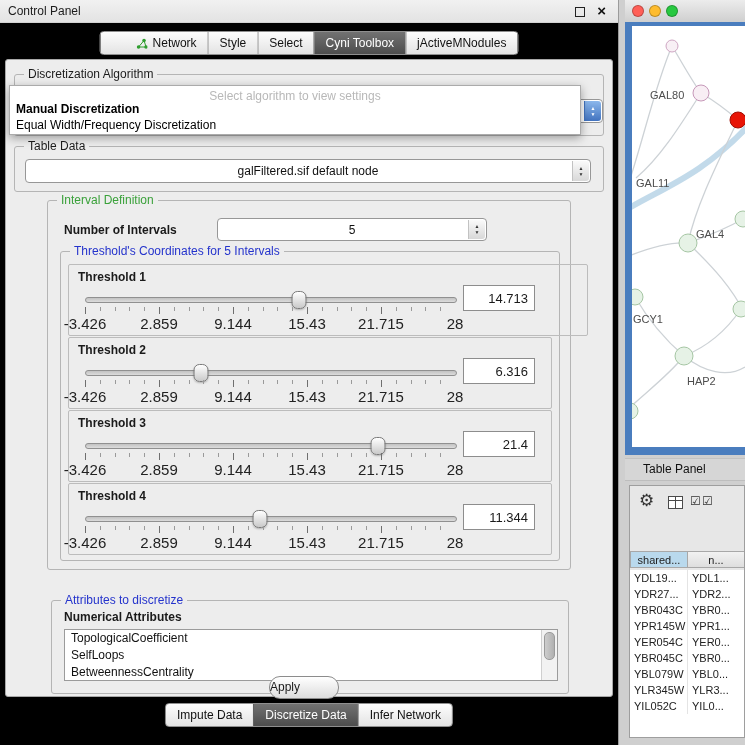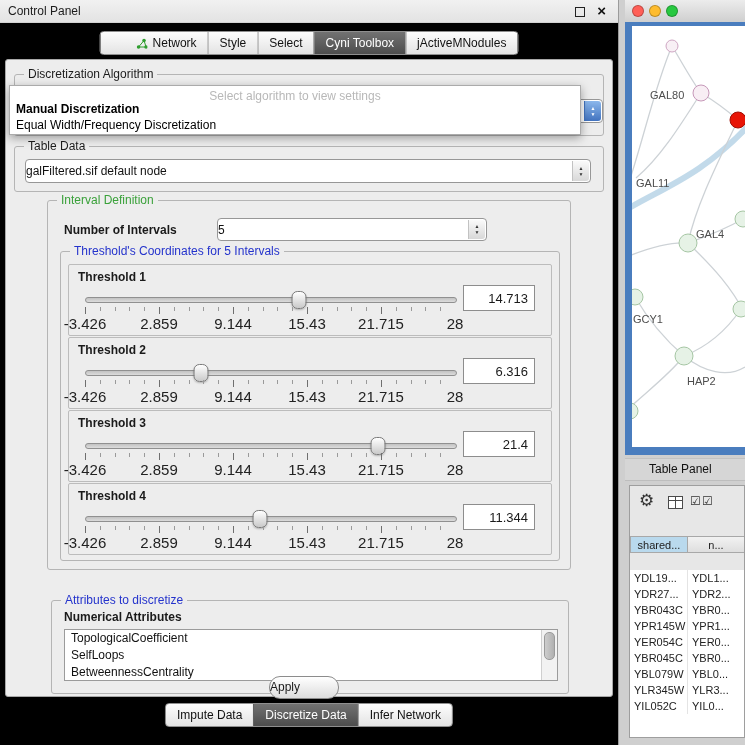--- a/index.html
+++ b/index.html
@@ -18,21 +18,21 @@
   .seg-item:first-child{border-left:none;}
   .seg-item.active{background:linear-gradient(#727272,#4d4d4d);color:#fff;border-left-color:#5a5a5a;}
   #top-tabs{top:31px;left:50%;transform:translateX(-50%);padding-left:25px;}
   #bottom-tabs{top:703px;left:50%;transform:translateX(-50%);}
 
   #content{position:absolute;left:5px;top:59px;width:608px;height:638px;background:#ededed;border:1px solid #a8a8a8;border-radius:3px;box-sizing:border-box;}
   .group{position:absolute;border:1px solid #b5b5b5;border-radius:3px;}
   .group-title{position:absolute;top:-8px;left:9px;background:#ededed;padding:0 4px;line-height:14px;color:#1c1c1c;white-space:nowrap;}
   .bold{font-weight:bold;}
 
-  .combo{position:absolute;background:#fff;border:1px solid #979797;border-radius:4px;display:flex;align-items:center;padding-left:0;color:#111;box-sizing:border-box;}
+  .combo{position:absolute;background:#fff;border:1px solid #979797;border-radius:4px;display:flex;align-items:center;padding-left:0;color:#111;box-sizing:border-box;justify-content:center;}
   .stepper{position:absolute;right:1px;top:1px;bottom:1px;width:16px;display:flex;flex-direction:column;align-items:center;justify-content:center;gap:1px;background:linear-gradient(#fafafa,#d8d8d8);border-left:1px solid #c2c2c2;border-radius:0 3px 3px 0;color:#333;}
   .stepper.blue{background:linear-gradient(#8cb8ec,#4273bf);color:#fff;border-left-color:#4273bf;}
   .stepper span{font-size:5px;line-height:5px;}
 
   
   #algo-dropdown{position:absolute;left:3px;top:25px;width:570px;height:48px;background:#fff;border:1px solid #ababab;box-shadow:0 3px 9px rgba(0,0,0,.35);z-index:40;}
   .dd-prompt{position:absolute;top:3px;left:0;width:100%;text-align:center;color:#b8b8b8;}
   .dd-item{position:absolute;left:6px;white-space:nowrap;color:#000;}
 
   
@@ -60,28 +60,28 @@
   #net{position:absolute;left:625px;top:0;width:120px;height:455px;}
   #net-titlebar{position:absolute;left:0;top:0;width:100%;height:22px;background:linear-gradient(#ececec,#cfcfcf);border-bottom:1px solid #9f9f9f;}
   .light{position:absolute;top:5px;width:12px;height:12px;border-radius:50%;border:1px solid rgba(0,0,0,.25);box-sizing:border-box;}
   #net-frame{position:absolute;left:0;top:22px;width:120px;height:433px;background:#4a7dbe;}
   #net-canvas{position:absolute;left:7px;top:4px;width:113px;height:421px;background:#fff;overflow:hidden;}
   #net-canvas svg{position:absolute;left:0;top:0;}
   #net-canvas text{font-family:"Liberation Sans",sans-serif;font-size:11px;fill:#4d4d4d;}
 
   
   #tp-bar{position:absolute;left:625px;top:458px;width:120px;height:21px;background:#d6d6d6;border-top:1px solid #c2c2c2;border-bottom:1px solid #bdbdbd;}
-  #tp-bar span{position:absolute;left:24px;top:3px;color:#111;}
+  #tp-bar span{position:absolute;left:18px;top:3px;color:#111;}
   #tbl{position:absolute;left:629px;top:485px;width:116px;height:253px;background:#e7e7e7;border:1px solid #9e9e9e;box-sizing:border-box;}
   #gear{position:absolute;left:9px;top:5px;font-size:17px;color:#333;line-height:20px;}
   #colicon{position:absolute;left:38px;top:10px;width:15px;height:13px;border:1px solid #4a4a4a;background:#fff;box-sizing:border-box;}
   #colicon:before{content:"";position:absolute;left:6px;top:0;bottom:0;width:1px;background:#4a4a4a;}
   #colicon:after{content:"";position:absolute;left:0;right:0;top:3px;height:1px;background:#4a4a4a;}
   .cbicon{position:absolute;top:8px;font-size:12px;color:#333;}
-  #tbl-header{position:absolute;left:0;top:50px;width:100%;height:17px;display:flex;}
+  #tbl-header{position:absolute;left:0;top:65px;width:100%;height:17px;display:flex;}
   .hcell{height:17px;line-height:16px;text-align:center;font-size:11px;color:#222;border:1px solid #a8a8a8;border-left:none;box-sizing:border-box;background:linear-gradient(#f2f2f2,#dedede);}
   .hcell.c1{width:58px;background:none;border-left:1px solid #a8a8a8;}
   .hcell.c2{flex:1;border-right:none;}
   #tbl-rows{position:absolute;left:0;top:84px;width:100%;bottom:0;background:#fff;}
   .trow{display:flex;height:16px;line-height:16px;font-size:11px;color:#222;}
   .tcell{padding-left:4px;white-space:nowrap;overflow:hidden;}
   .tcell.c1{width:58px;border-right:1px solid #e4e4e4;box-sizing:border-box;}
   .tcell.c2{flex:1;}
 </style>
 </head>
@@ -157,21 +157,21 @@
           <span>5</span>
           <div class="stepper">
               <span>▲</span>
               <span>▼</span>
             </div>
         </div>
 
         <div class="group" style="left:12px;top:50px;width:498px;height:308px;">
           <span class="group-title" style="color: rgb(36, 51, 204);">Threshold's Coordinates for 5 Intervals</span>
 
-          <div class="thr" style="top:12px;">
+          <div class="thr" style="top:12px;padding-left:36px;">
             <div class="thr-label">Threshold 1</div>
             <div class="slider">
               <div class="track">
                 <div class="thumb" style="left: 57.7%;"></div>
               </div>
               <div class="ticks"></div>
               <div class="scale">
                 <span style="left:0%">-3.426</span>
                 <span style="left:20%">2.859</span>
                 <span style="left:40%">9.144</span>

